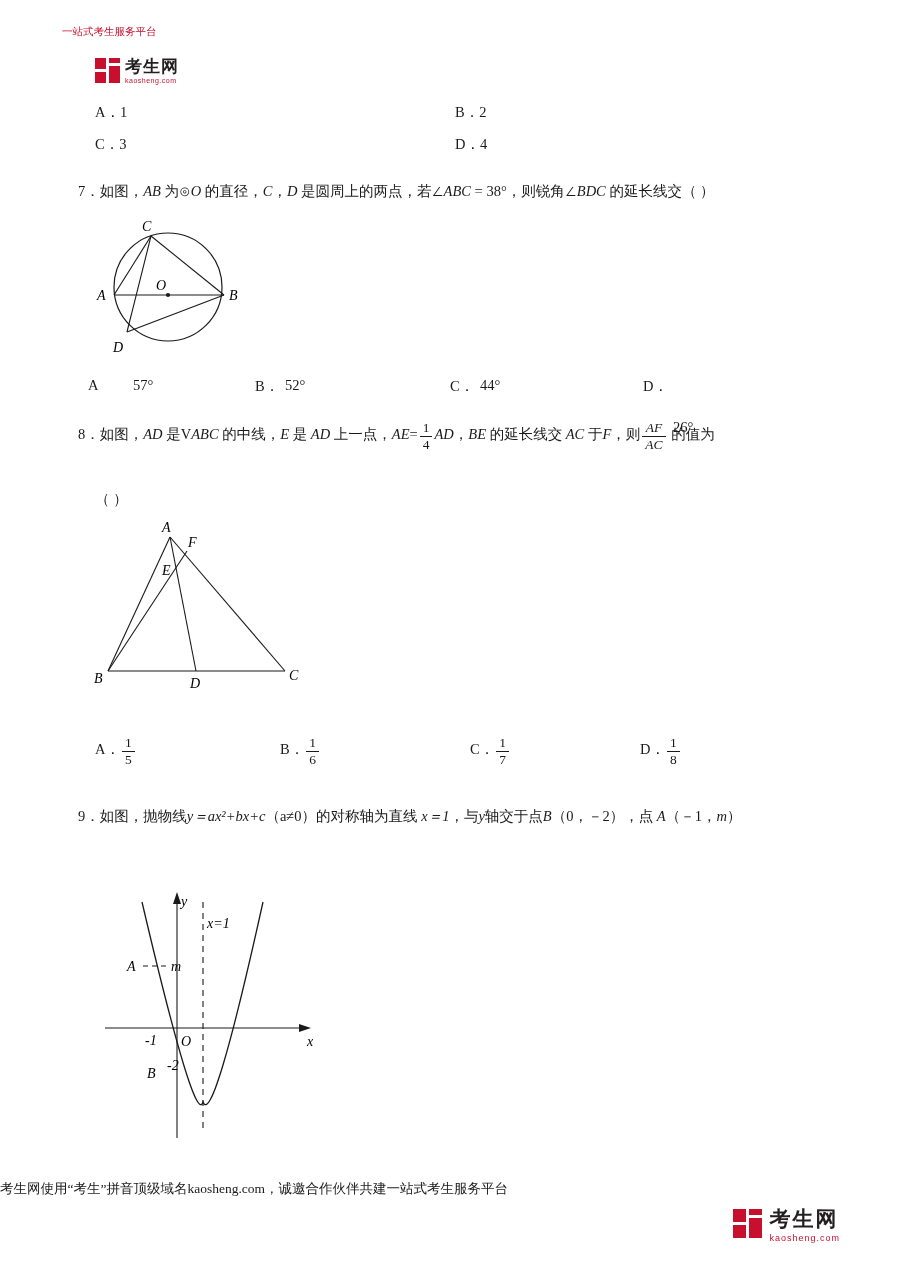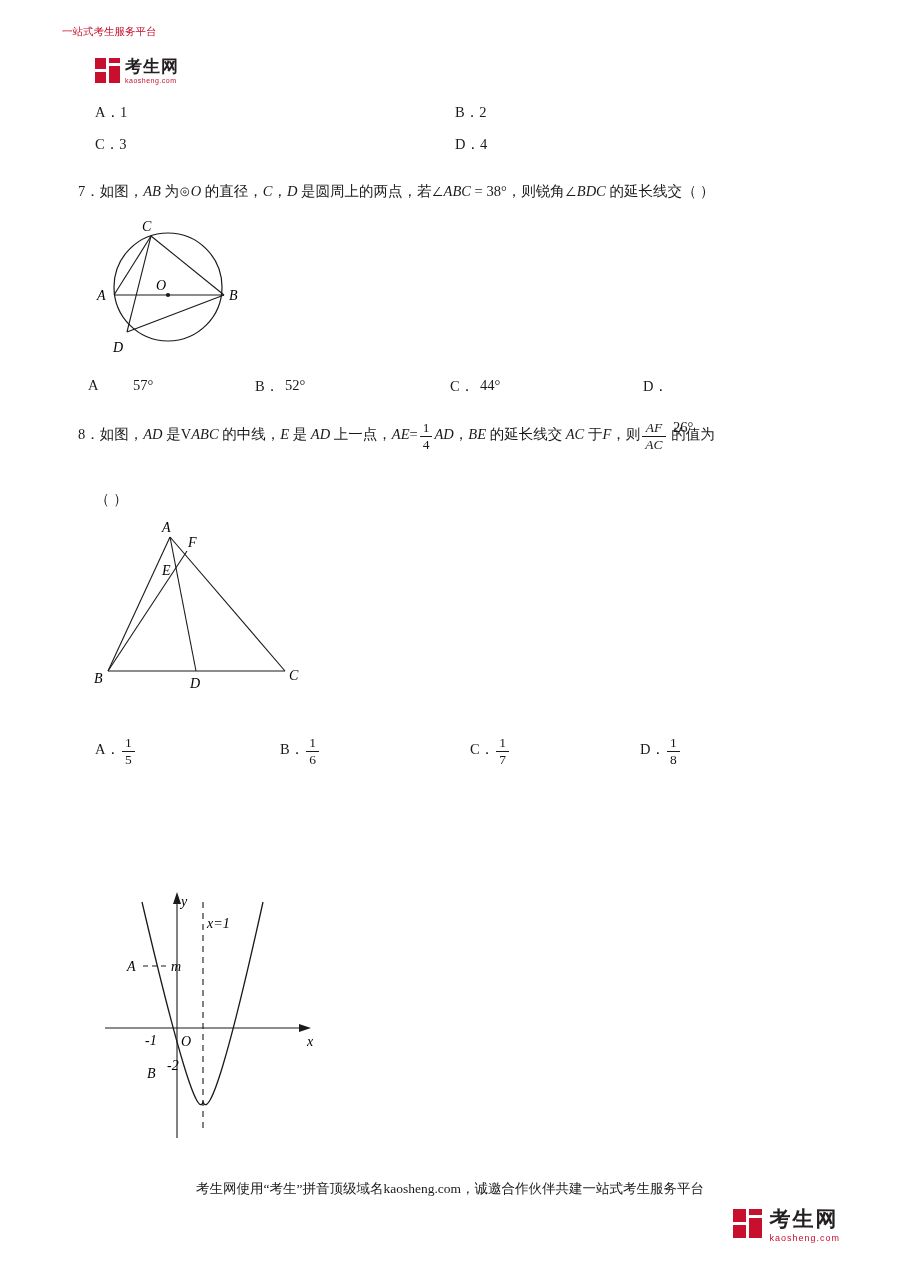--- a/index.html
+++ b/index.html
@@ -25,21 +25,21 @@
 
   
   .opt{position:absolute;font-size:14.5px;font-family:"Liberation Serif",serif;}
   .qline{position:absolute;font-size:14.5px;line-height:1.9;font-family:"Liberation Serif",serif;}
   .it{font-style:italic;font-family:Liberation Serif, serif;}
   .frac{display:inline-block;vertical-align:middle;text-align:center;font-size:13.5px;line-height:1.15;margin:0 2px;}
   .frac .num{display:block;border-bottom:1px solid #1a1a1a;padding:0 3px;}
   .frac .den{display:block;padding:0 3px;}
 
   
-  .footer-text{position:absolute;left:0;right:0;top:1180px;text-align:center;font-size:13.5px;}
+  .footer-text{position:absolute;left:0;right:0;top:1180px;text-align:left;font-size:13.5px;}
   .foot-logo{position:absolute;right:60px;top:1205px;display:flex;align-items:center;}
   .foot-mark{width:30px;height:30px;position:relative;margin-right:6px;}
   .foot-mark i{position:absolute;background:#c8102e;display:block;}
   .foot-mark i.a{left:0;top:0;width:13px;height:13px;}
   .foot-mark i.b{left:16px;top:0;width:13px;height:6px;}
   .foot-mark i.c{left:0;top:16px;width:13px;height:13px;}
   .foot-mark i.d{left:16px;top:9px;width:13px;height:20px;}
   .foot-cn{font-family:"Liberation Sans",sans-serif;font-size:21px;font-weight:bold;color:#231f20;letter-spacing:2px;}
   .foot-en{font-family:"Liberation Sans",sans-serif;font-size:9px;color:#c8102e;letter-spacing:1px;}
 
@@ -134,20 +134,23 @@
   <div class="opt" style="left:280px;top:735px;">
     <span>B．</span><span class="frac"><span class="num">1</span><span class="den">6</span></span>
   </div>
   <div class="opt" style="left:470px;top:735px;">
     <span>C．</span><span class="frac"><span class="num">1</span><span class="den">7</span></span>
   </div>
   <div class="opt" style="left:640px;top:735px;">
     <span>D．</span><span class="frac"><span class="num">1</span><span class="den">8</span></span>
   </div>
 
+  <div class="qline" style="left:78px;top:803px;width:790px;">
+    <span>9．如图，抛物线</span><span class="it">y＝ax²+bx+c</span><span>（a≠0）的对称轴为直线 </span><span class="it">x＝1</span><span>，与</span><span class="it">y</span><span>轴交于点</span><span class="it">B</span><span>（0，－2），点 </span><span class="it">A</span><span>（－1，</span><span class="it">m</span><span>）</span>
+  </div>
 
   <div class="fig" style="left:85px;top:878px;">
     <svg width="260" height="270" viewBox="0 0 260 270">
 
       <line x1="20" y1="150" x2="218" y2="150" stroke="#1a1a1a" stroke-width="1.1"></line>
       <polygon points="226,150 214,146 214,154" fill="#1a1a1a"></polygon>
 
       <line x1="92" y1="260" x2="92" y2="22" stroke="#1a1a1a" stroke-width="1.1"></line>
       <polygon points="92,14 88,26 96,26" fill="#1a1a1a"></polygon>
 

